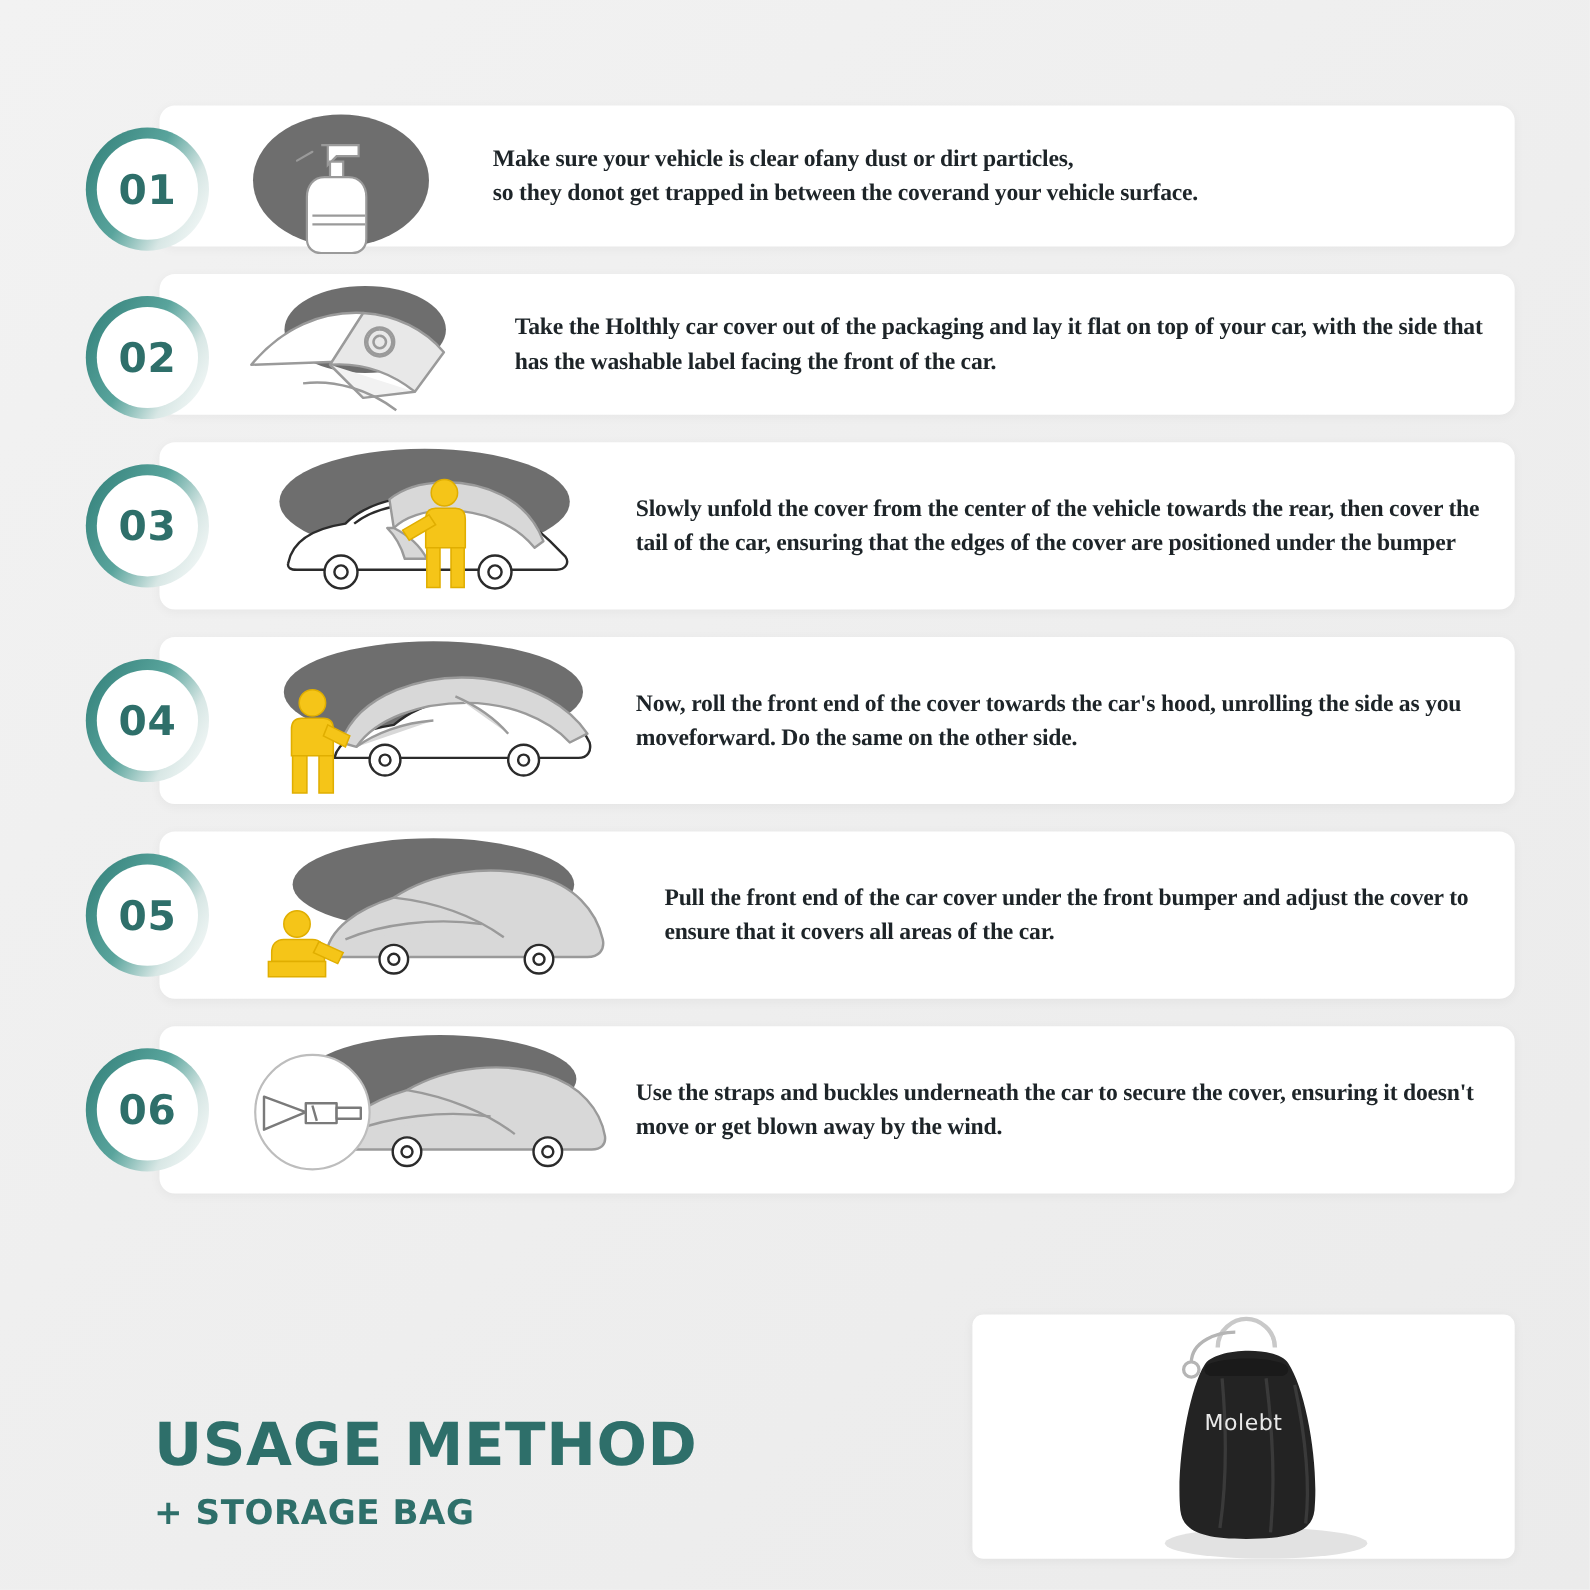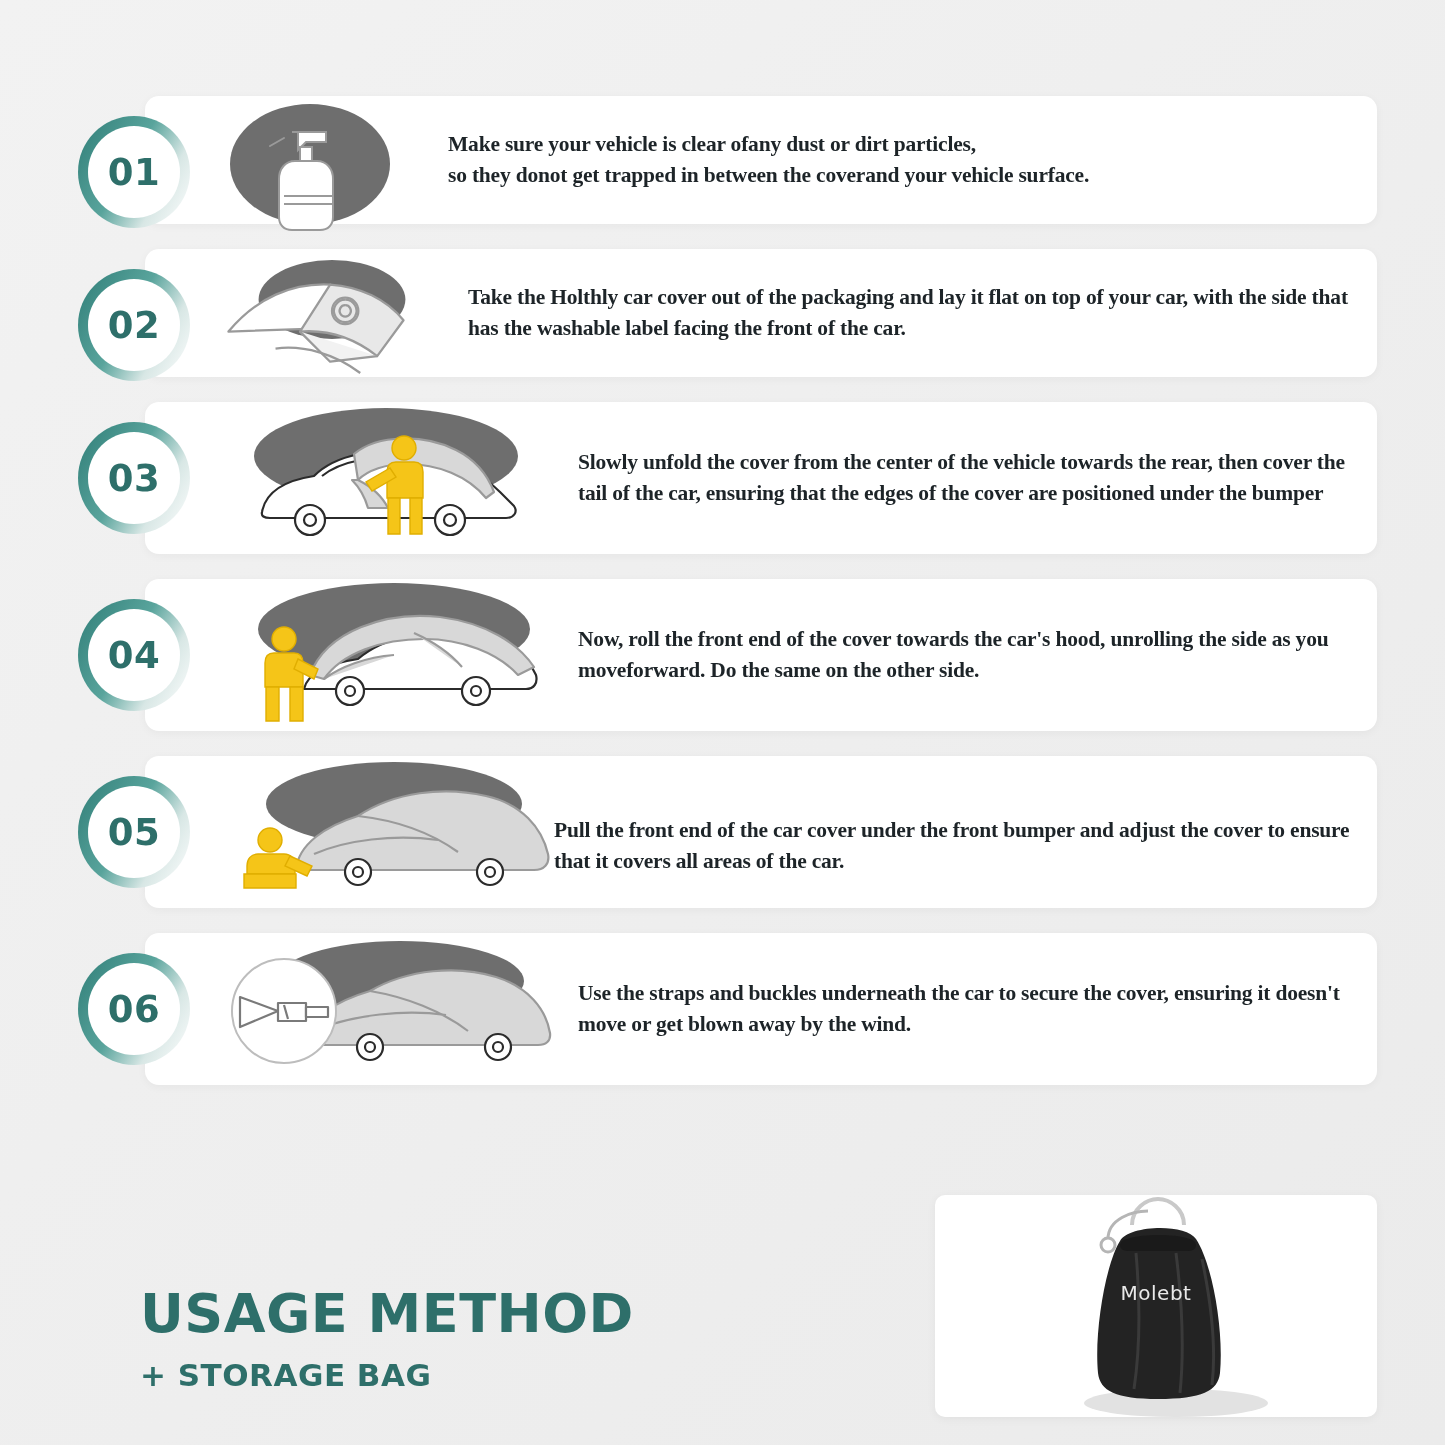--- a/index.html
+++ b/index.html
@@ -89,21 +89,21 @@
     font-size: 21.5px;
     font-weight: bold;
     color: #1d2428;
     line-height: 1.44;
     letter-spacing: -0.2px;
   }
   .step-1 .step-text { left: 448px; right: 90px; }
   .step-2 .step-text { left: 448px; right: 80px; margin-left: 20px; }
   .step-3 .step-text { left: 578px; right: 80px; }
   .step-4 .step-text { left: 578px; right: 95px; }
-  .step-5 .step-text { left: 554px; right: 90px; margin-top: 14px; }
+  .step-5 .step-text { left: 604px; right: 90px; }
   .step-6 .step-text { left: 578px; right: 80px; }
 
   .step-3, .step-4, .step-5, .step-6 { height: 152px; }
   .step-3 .step-art, .step-4 .step-art, .step-5 .step-art, .step-6 .step-art {
     left: 218px;
     width: 340px;
     height: 165px;
     top: -8px;
   }
   .step-2 .step-art { left: 212px; width: 240px; }
@@ -127,21 +127,21 @@
     font-size: 31px;
     font-weight: bold;
     color: #2e6f6a;
     letter-spacing: 0.5px;
     margin-top: 14px;
   }
   .bag-card {
     position: absolute;
     right: 68px;
     bottom: 28px;
-    width: 442px;
+    width: 493px;
     height: 222px;
     background: #ffffff;
     border-radius: 10px;
     box-shadow: 0 2px 10px rgba(0,0,0,0.05);
     overflow: hidden;
   }
   .bag-art {
     position: absolute;
     left: 50%;
     transform: translateX(-50%);

